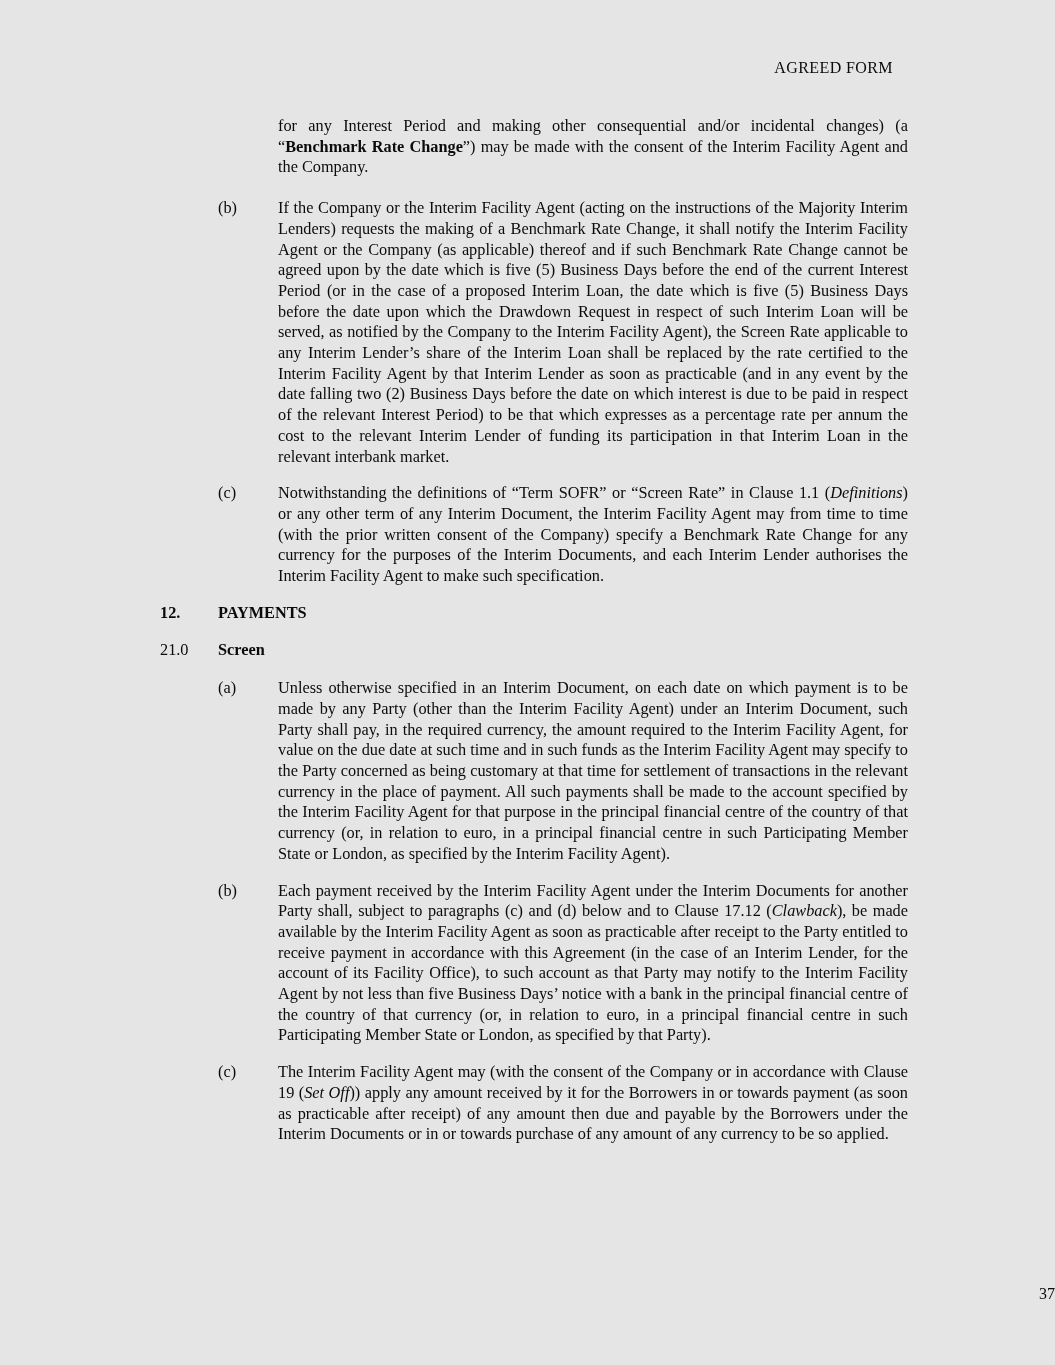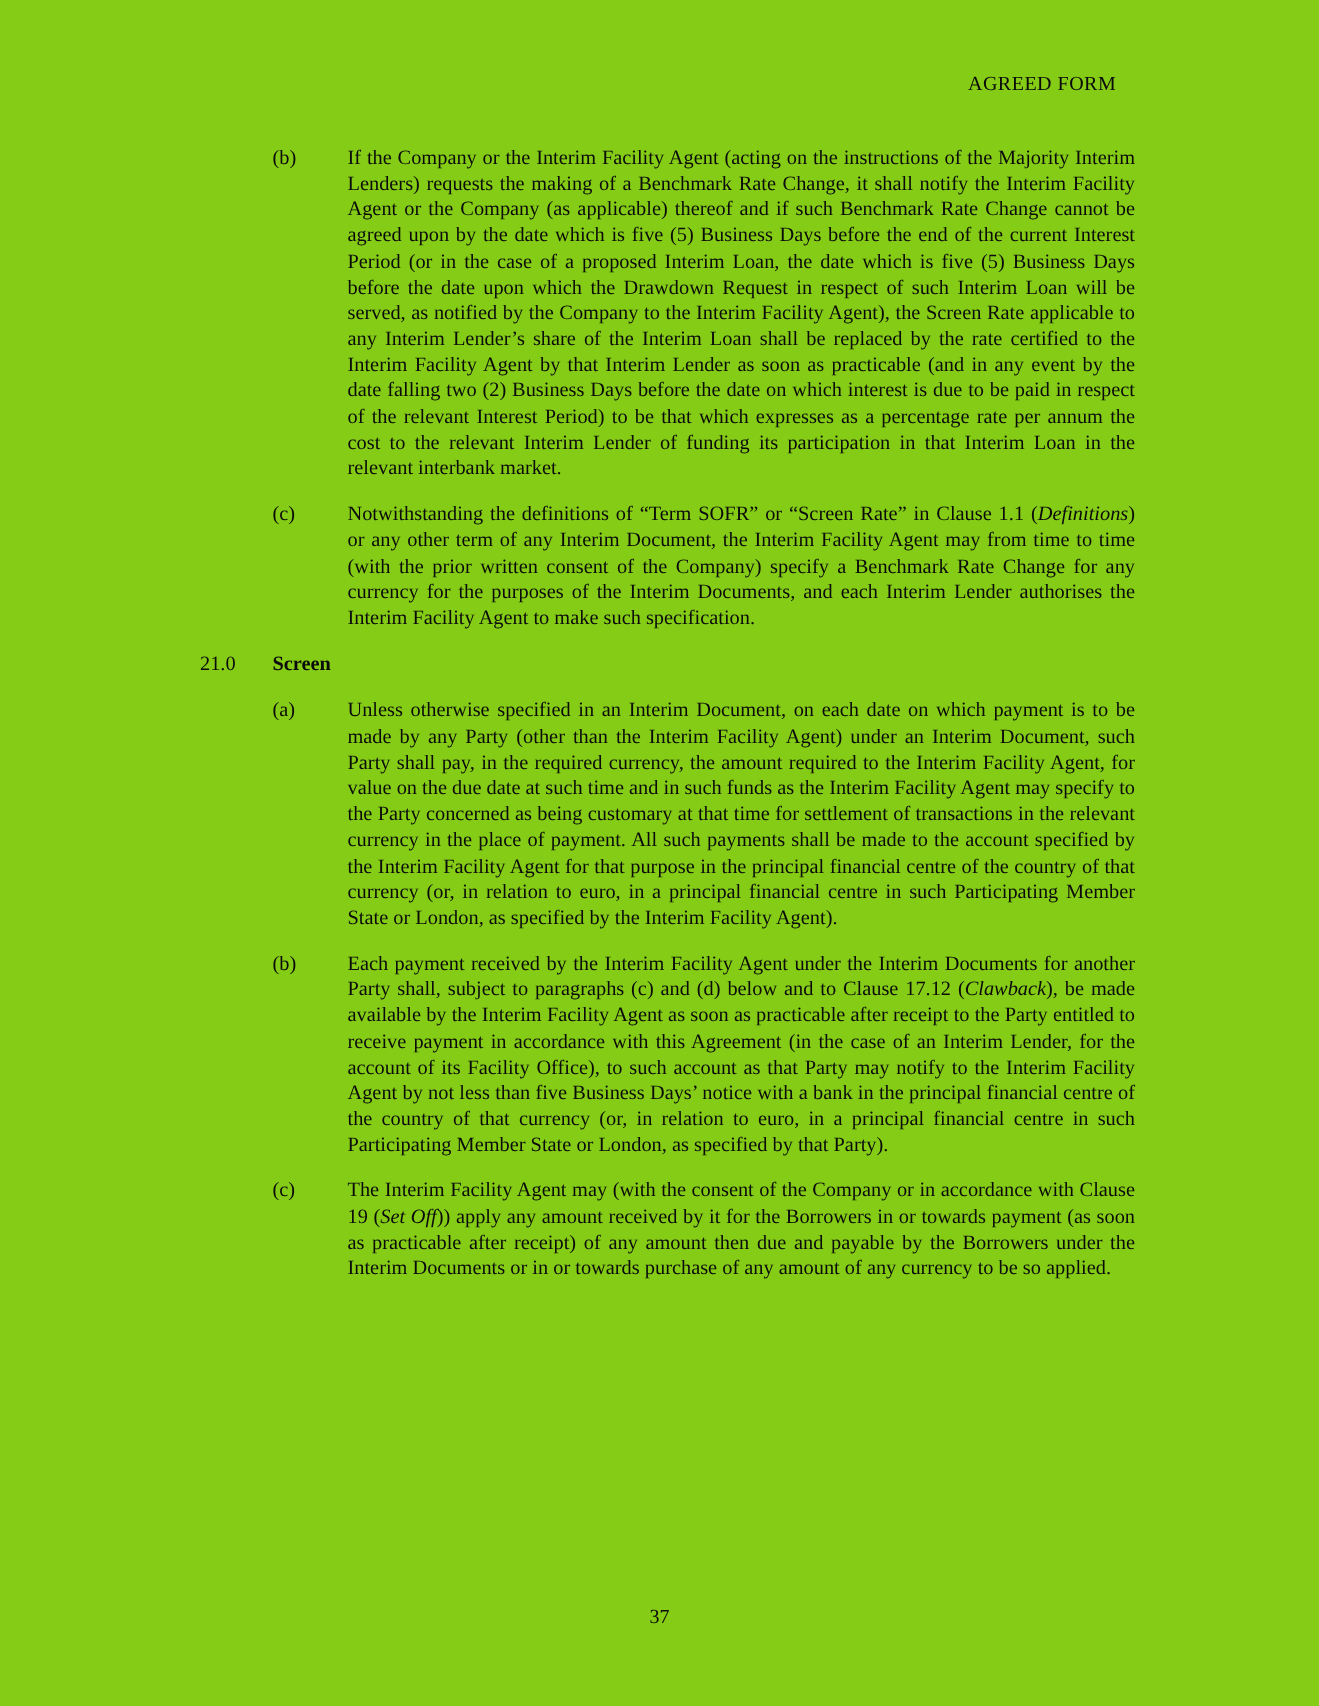--- a/index.html
+++ b/index.html
@@ -4,21 +4,21 @@
 <style>
   html, body {
     margin: 0;
     padding: 0;
     background: #ffffff;
   }
   .page {
     position: relative;
     width: 1055px;
     height: 1365px;
-    background: #84cc16;
+    background: #e5e5e5;
     font-family: "Liberation Serif", "DejaVu Serif", serif;
     font-size: 16.3px;
     line-height: 20.7px;
     color: #0b0b0b;
     overflow: hidden;
   }
   .doc-header {
     position: absolute;
     top: 58px;
     right: 162px;
@@ -63,44 +63,49 @@
   .heading.sub .hnum {
     font-weight: normal;
   }
   .bold { font-weight: bold; }
   .ital { font-style: italic; }
   .doc-footer {
     position: absolute;
     top: 1284px;
     left: 0;
     width: 1055px;
-    text-align: center;
+    text-align: right;
     font-size: 16px;
   }
 </style>
 </head>
 <body>
 
 <div class="page">
 
   <div class="doc-header">AGREED FORM</div>
 
   <div class="content">
 
+    <p class="intro-para"><span>for any Interest Period and making other consequential and/or incidental changes) (a “</span><span class="bold">Benchmark Rate Change</span><span>”) may be made with the consent of the Interim Facility Agent and the Company.</span></p>
 
     <div class="clause">
       <span class="marker">(b)</span>
       <p class="ctext">If the Company or the Interim Facility Agent (acting on the instructions of the Majority Interim Lenders) requests the making of a Benchmark Rate Change, it shall notify the Interim Facility Agent or the Company (as applicable) thereof and if such Benchmark Rate Change cannot be agreed upon by the date which is five (5) Business Days before the end of the current Interest Period (or in the case of a proposed Interim Loan, the date which is five (5) Business Days before the date upon which the Drawdown Request in respect of such Interim Loan will be served, as notified by the Company to the Interim Facility Agent), the Screen Rate applicable to any Interim Lender’s share of the Interim Loan shall be replaced by the rate certified to the Interim Facility Agent by that Interim Lender as soon as practicable (and in any event by the date falling two (2) Business Days before the date on which interest is due to be paid in respect of the relevant Interest Period) to be that which expresses as a percentage rate per annum the cost to the relevant Interim Lender of funding its participation in that Interim Loan in the relevant interbank market.</p>
     </div>
 
     <div class="clause">
       <span class="marker">(c)</span>
       <p class="ctext"><span>Notwithstanding the definitions of “Term SOFR” or “Screen Rate” in Clause 1.1 (</span><span class="ital">Definitions</span><span>) or any other term of any Interim Document, the Interim Facility Agent may from time to time (with the prior written consent of the Company) specify a Benchmark Rate Change for any currency for the purposes of the Interim Documents, and each Interim Lender authorises the Interim Facility Agent to make such specification.</span></p>
     </div>
 
+    <div class="heading">
+      <span class="hnum">12.</span>
+      <span>PAYMENTS</span>
+    </div>
 
     <div class="heading sub">
       <span class="hnum">21.0</span>
       <span>Screen</span>
     </div>
 
     <div class="clause">
       <span class="marker">(a)</span>
       <p class="ctext">Unless otherwise specified in an Interim Document, on each date on which payment is to be made by any Party (other than the Interim Facility Agent) under an Interim Document, such Party shall pay, in the required currency, the amount required to the Interim Facility Agent, for value on the due date at such time and in such funds as the Interim Facility Agent may specify to the Party concerned as being customary at that time for settlement of transactions in the relevant currency in the place of payment. All such payments shall be made to the account specified by the Interim Facility Agent for that purpose in the principal financial centre of the country of that currency (or, in relation to euro, in a principal financial centre in such Participating Member State or London, as specified by the Interim Facility Agent).</p>
     </div>

